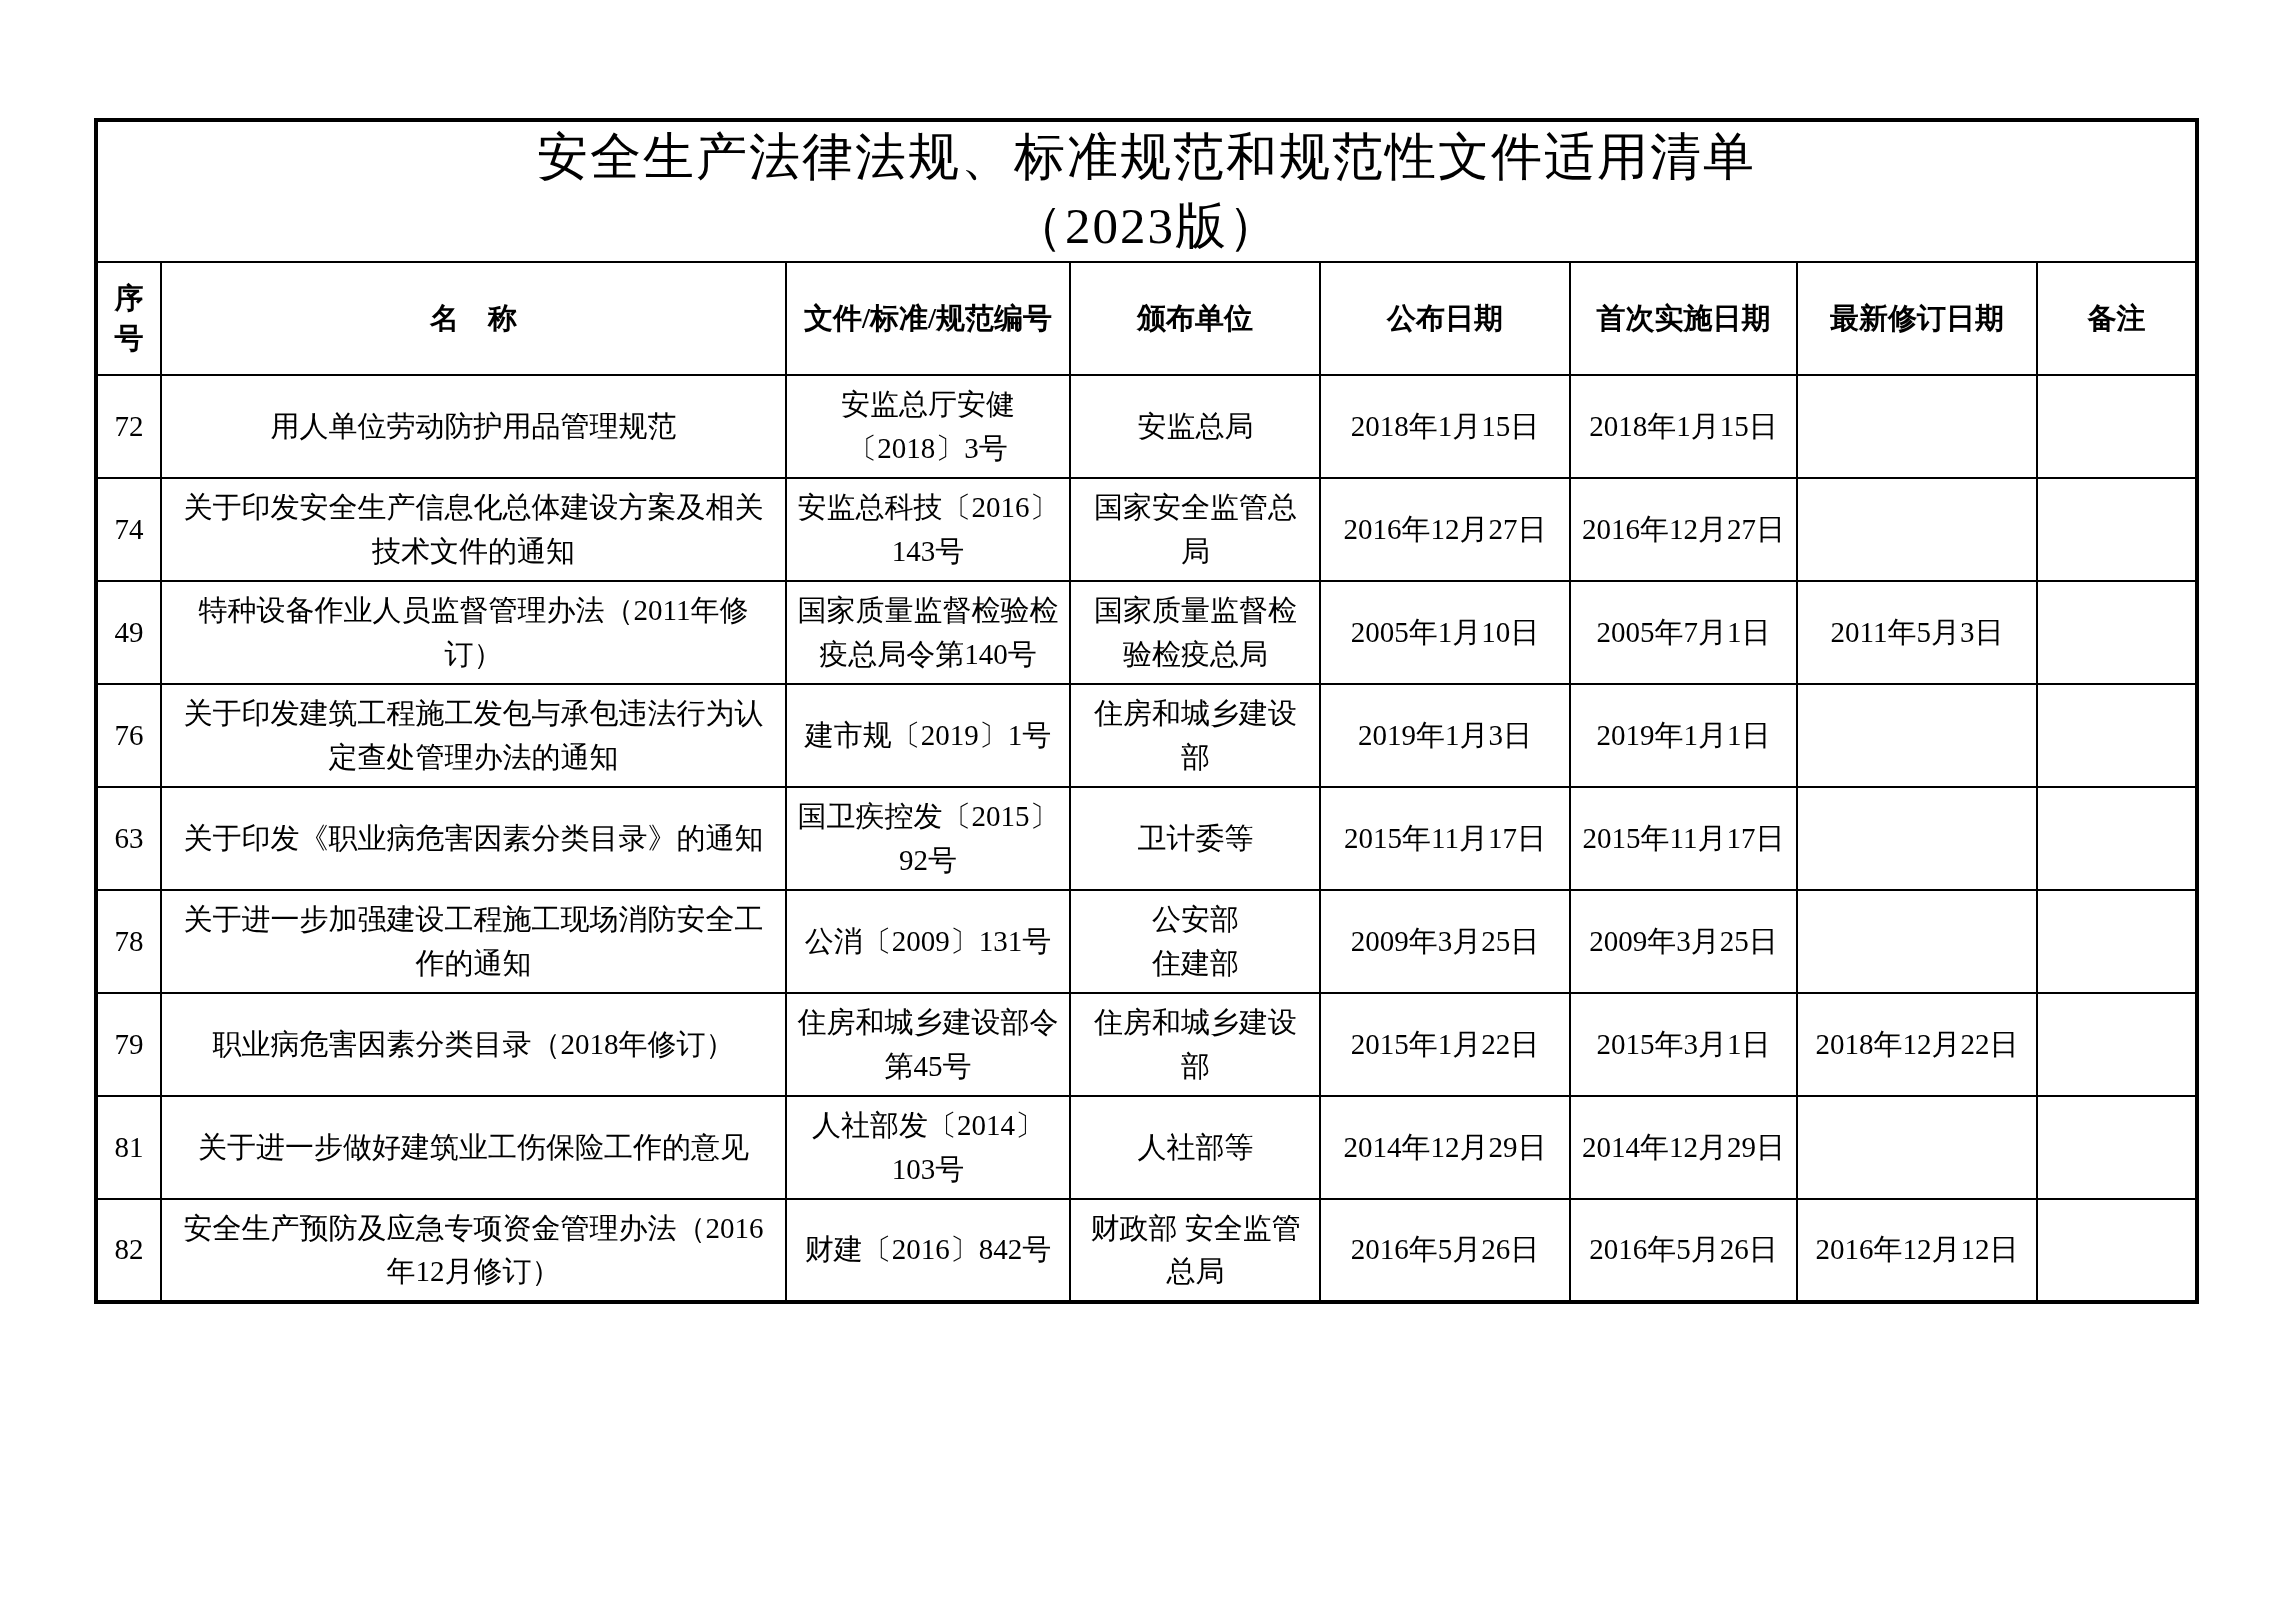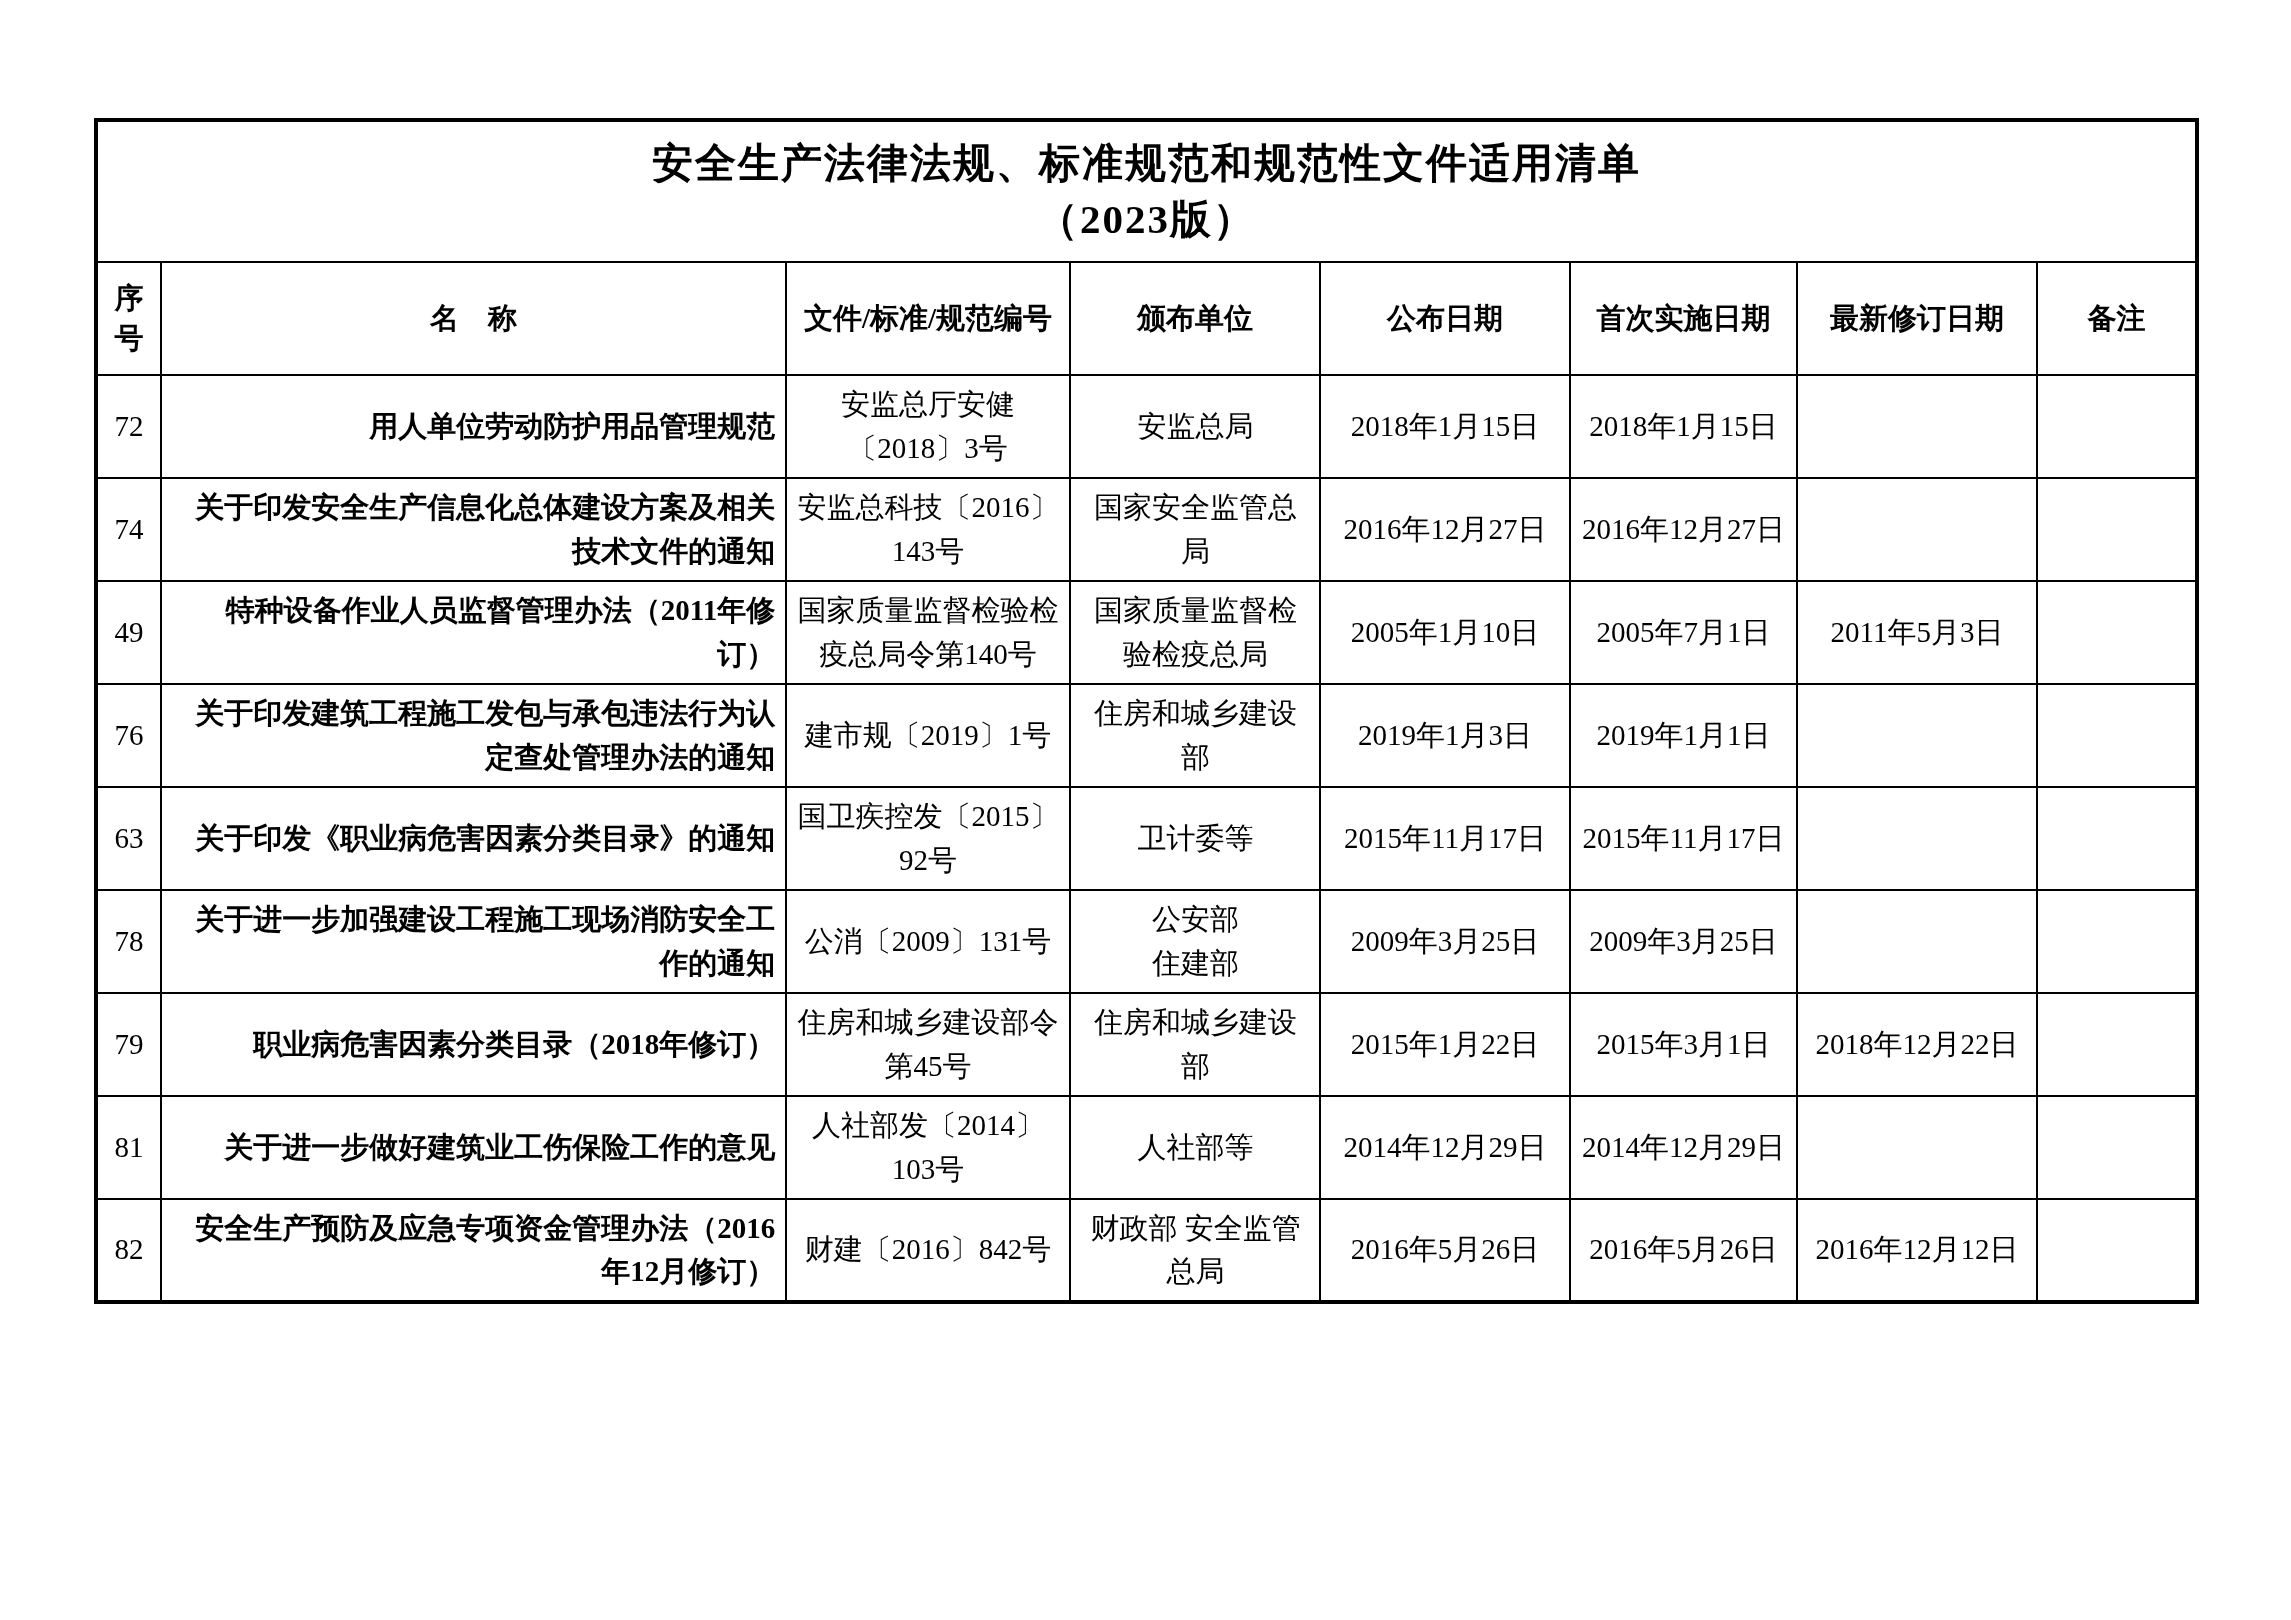--- a/index.html
+++ b/index.html
@@ -21,37 +21,36 @@
     border-bottom-width: 2.9px;
     vertical-align: middle;
     text-align: center;
     font-size: 29px;
     color: #000;
     overflow: hidden;
   }
   tr.title-row td {
     height: 142px;
     border-bottom-width: 2.9px;
-    font-weight: bold;
-    font-size: 41px;
+    font-weight: normal;
+    font-size: 51px;
     line-height: 1.35;
     letter-spacing: 2px;
   }
   tr.header-row th {
     height: 113px;
     font-weight: bold;
     font-size: 29px;
     padding: 0 3.9px;
   }
   tr.data-row td { height: 103px; line-height: 1.5; }
   td.c-name {
-    text-align: right;
+    text-align: center;
     padding: 5.9px 9.8px;
     line-height: 1.55;
-    font-weight: bold;
   }
   td.c-doc, td.c-issuer, td.c-date { padding: 3.9px 7.8px; }
   td.c-issuer { white-space: pre-line; padding-left: 9px; }
 </style>
 </head>
 <body>
 
 <div class="sheet">
   <table class="reg-table">
     <colgroup>

